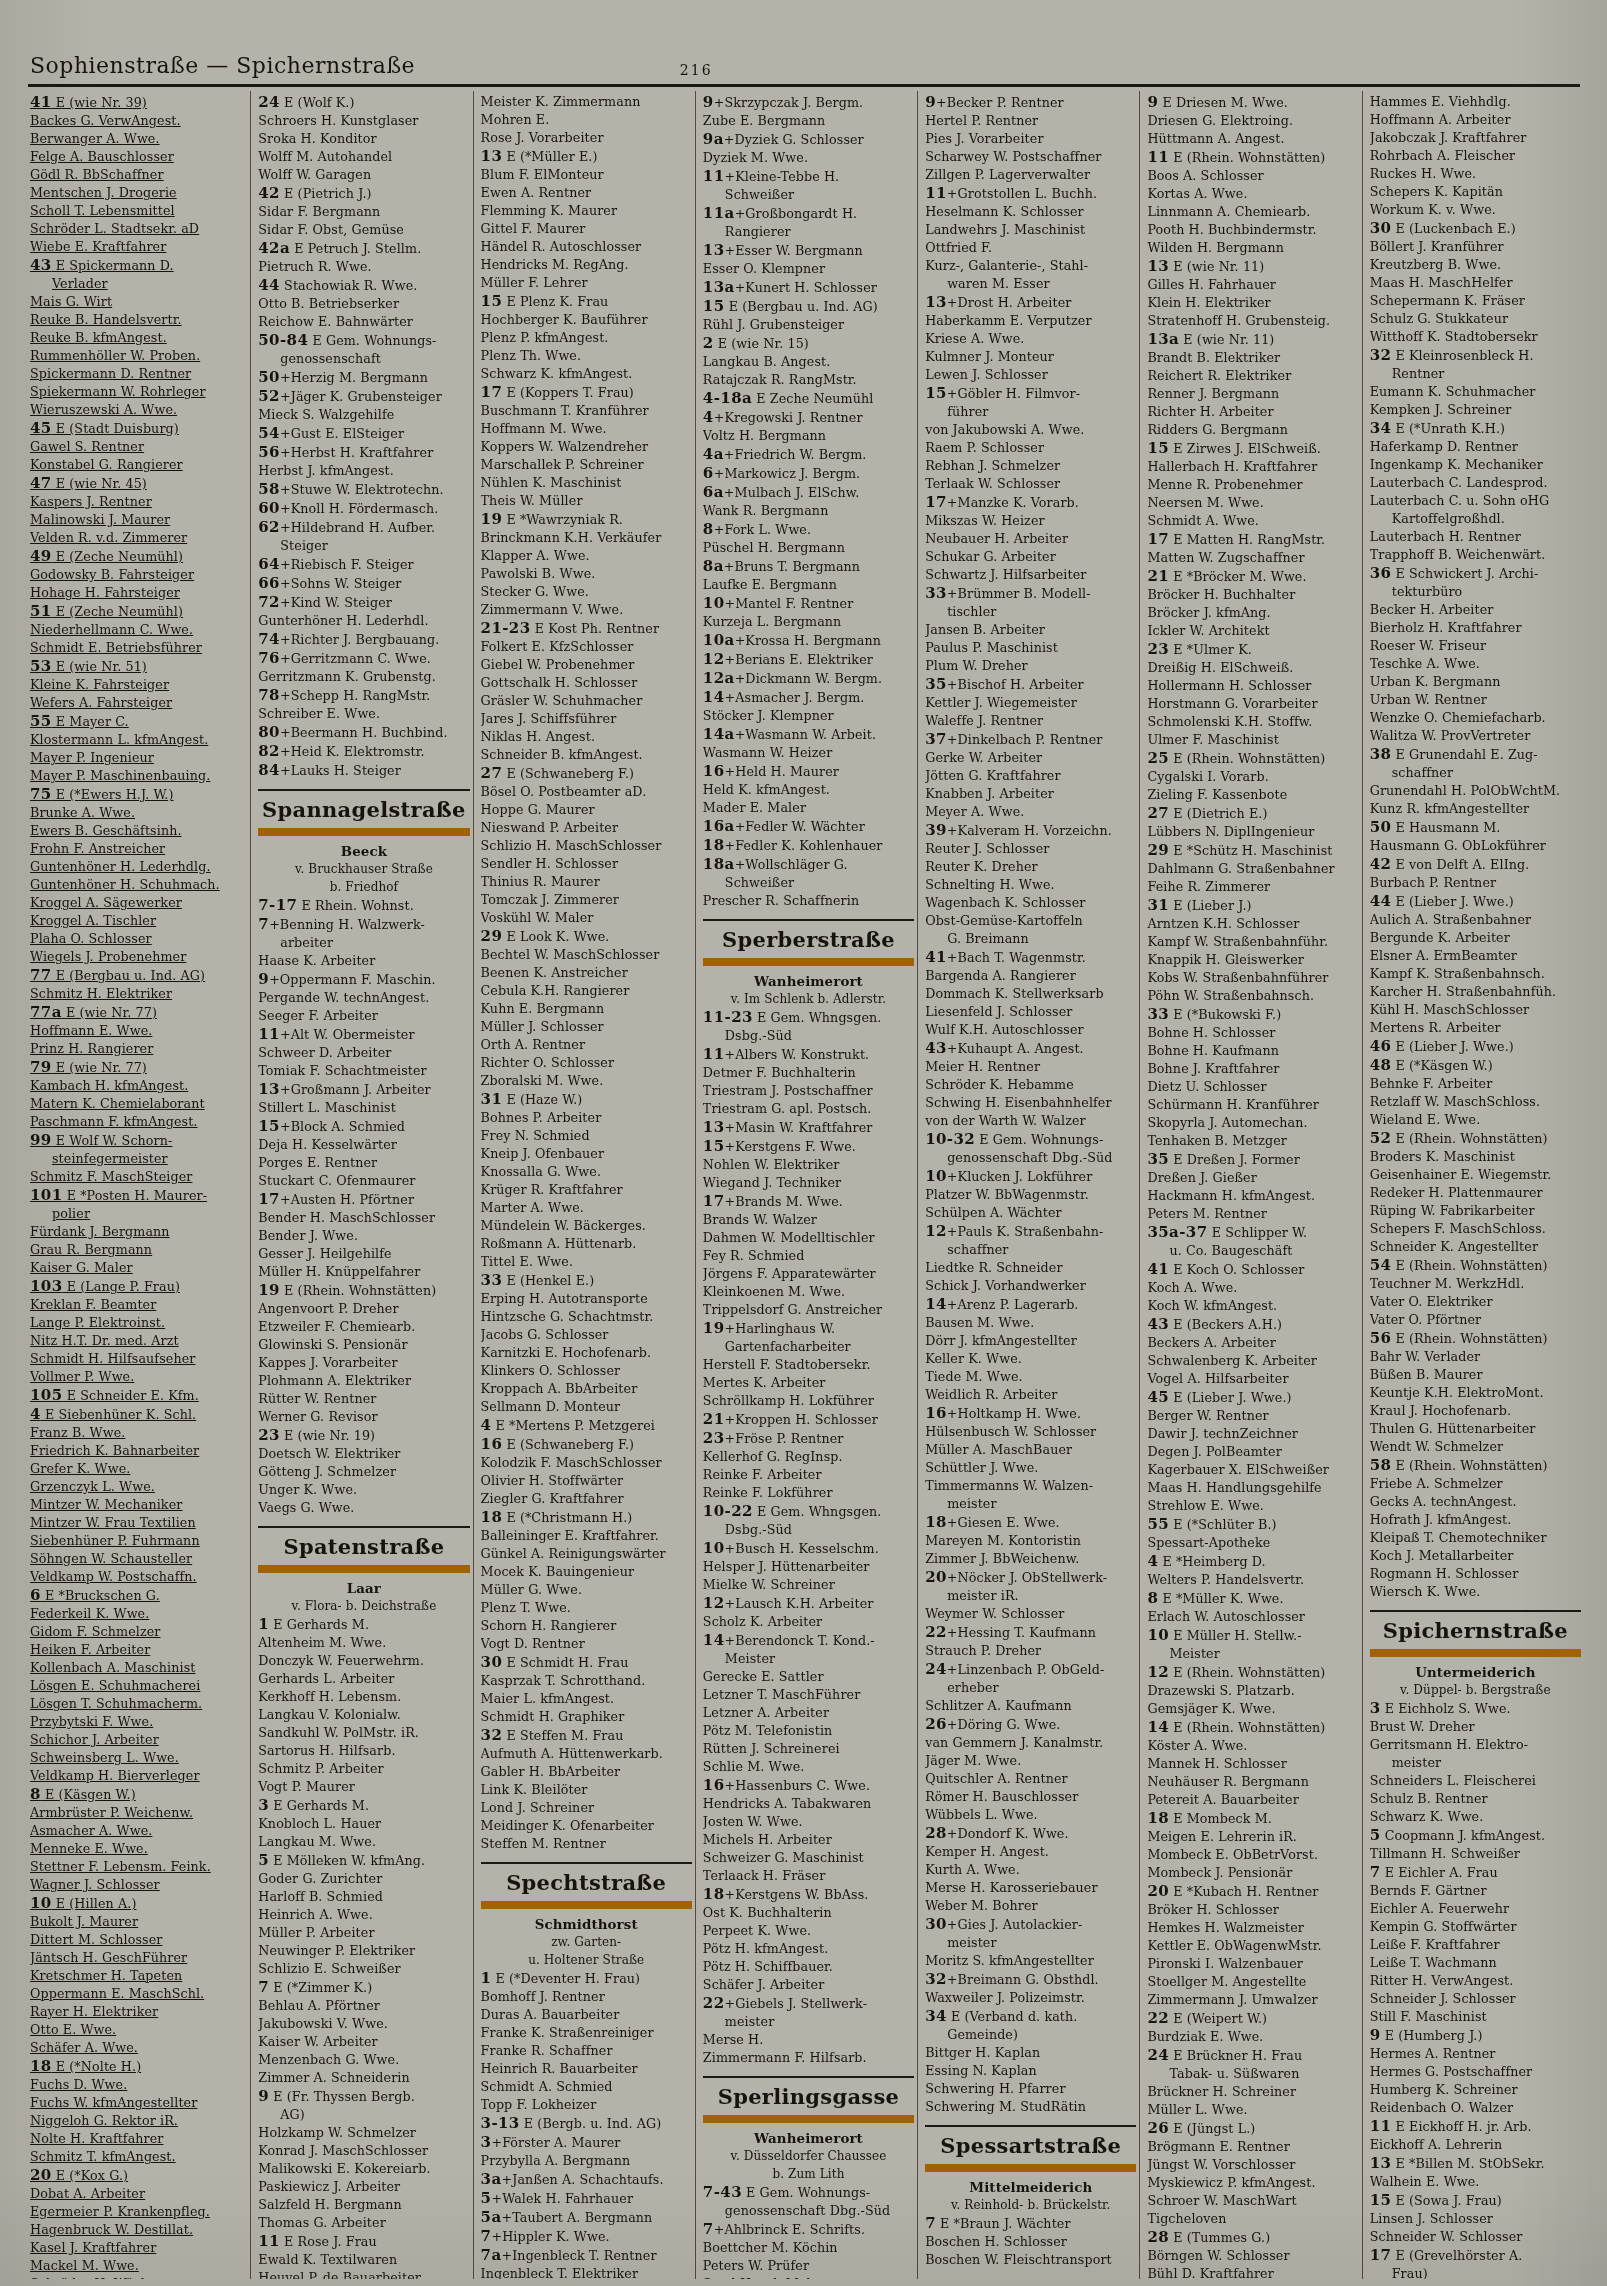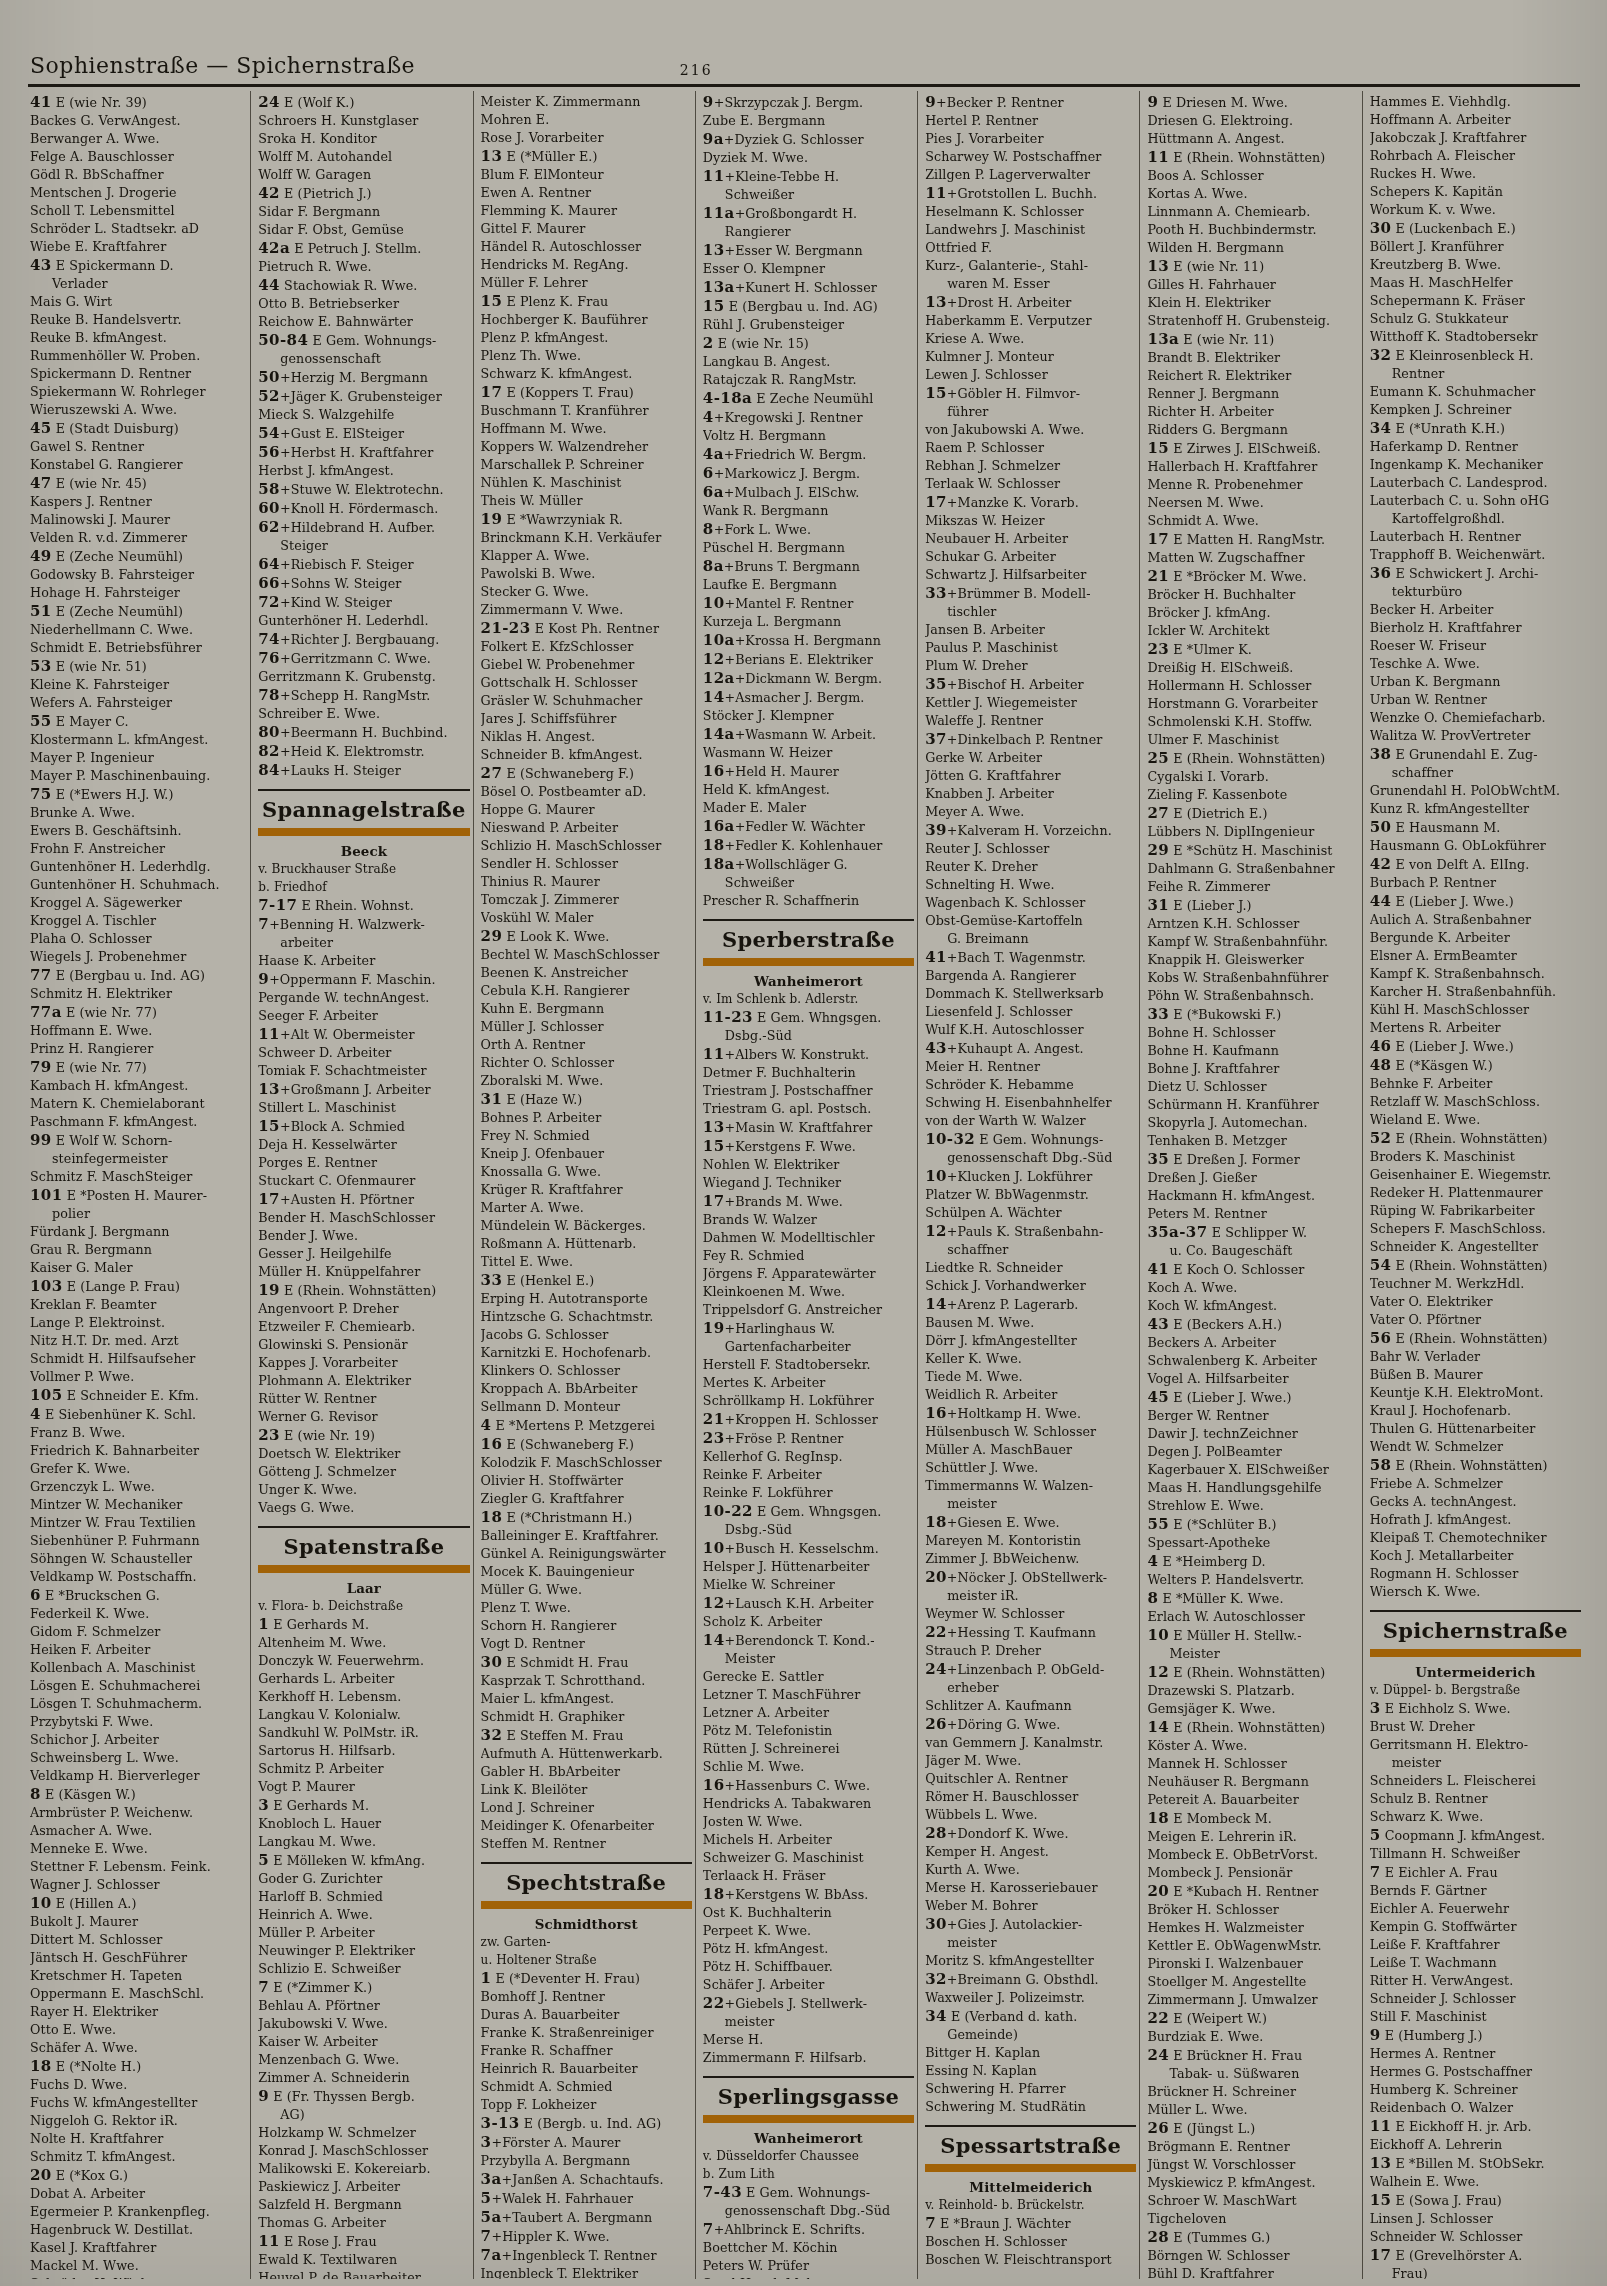--- a/index.html
+++ b/index.html
@@ -25,34 +25,34 @@
     font-size:14px;font-weight:normal;letter-spacing:2px;text-align:center;
   }
   .cols{
     position:absolute;top:91px;left:28px;right:24px;bottom:8px;
     display:grid;grid-template-columns:repeat(7,1fr);column-gap:0;
   }
   .col{
     border-left:1px solid rgba(25,20,10,0.65);
     padding:2px 3px 0 7px;overflow:hidden;
   }
-  .col:first-child{border-left:none;padding-left:2px;}
+  .col:first-child{border-left:none;padding-left:2px;text-decoration:underline;}
   .ln{
     font-size:12.7px;line-height:18px;white-space:nowrap;overflow:hidden;
     letter-spacing:0.1px;
   }
   .ln .num{font-weight:bold;font-size:15px;letter-spacing:0.4px;}
   .ln.cont{padding-left:22px;}
   .ln.street{
     white-space:normal;text-align:center;font-weight:bold;font-size:21px;line-height:24px;
     border-top:2.5px solid #1c1913;border-bottom:8px solid #a16207;
     padding:7px 0 6px;margin:9px 0 6px;letter-spacing:0.3px;
   }
   .ln.sub{text-align:center;font-weight:bold;font-size:13.4px;margin-top:3px;}
-  .ln.note{text-align:left;font-size:12px;}
+  .ln.note{text-align:center;font-size:12px;}
 </style>
 </head>
 <body>
 
 <div class="page">
   <div class="hdr">
     <div class="hdr-title">Sophienstraße — Spichernstraße</div>
     <div class="hdr-page">216</div>
   </div>
   <div class="cols" id="columns">

